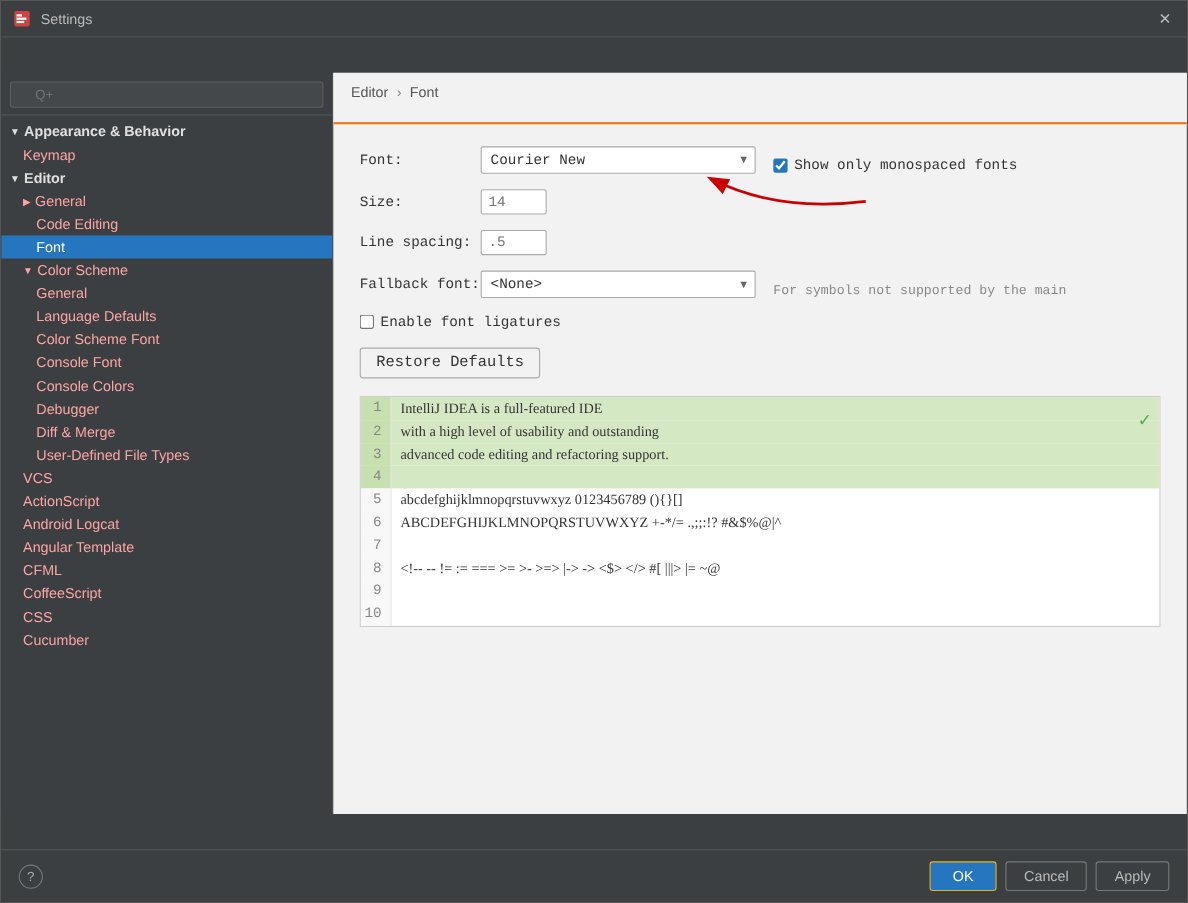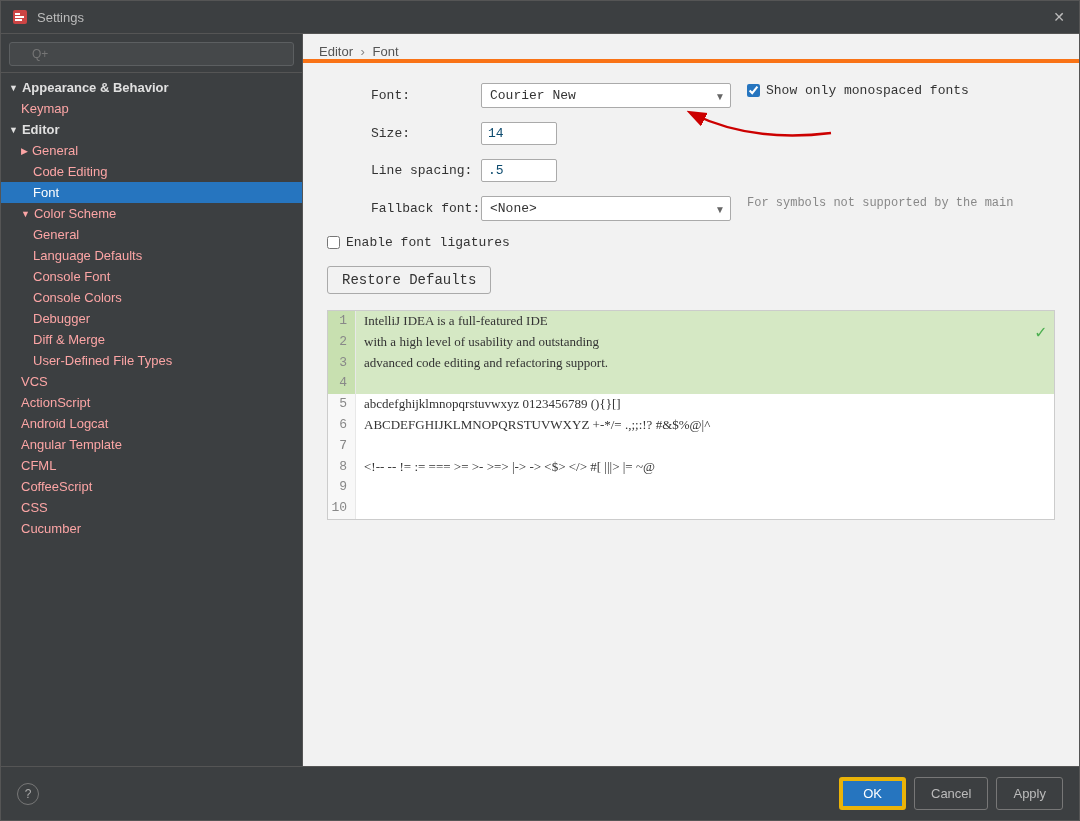--- a/index.html
+++ b/index.html
@@ -13,20 +13,21 @@
       min-height: 100vh;
     }
     .window {
       width: 1080px;
       height: 821px;
       background: #3c3f41;
       border: 1px solid #555;
       display: flex;
       flex-direction: column;
       box-shadow: 0 4px 20px rgba(0,0,0,0.5);
+      gap: 32px;
     }
     .title-bar {
       background: #3c3f41;
       display: flex;
       align-items: center;
       padding: 6px 10px;
       border-bottom: 1px solid #555;
       flex-shrink: 0;
     }
     .title-bar-icon {
@@ -118,49 +119,48 @@
       font-size: 9px;
     }
     .main-panel {
       flex: 1;
       background: #f2f2f2;
       display: flex;
       flex-direction: column;
       overflow: hidden;
     }
     .breadcrumb {
-      padding: 10px 16px 0 16px;
+      padding: 10px 16px 20px 16px;
       color: #555;
       font-size: 13px;
-      border-bottom: 4px solid #f97316;
+      border-bottom: 2px solid #f97316;
       background: #f2f2f2;
       flex-shrink: 0;
     }
     .breadcrumb-sep { margin: 0 4px; color: #888; }
     .settings-content {
       flex: 1;
       overflow-y: auto;
       padding: 20px 24px;
     }
     .form-row {
       display: flex;
       align-items: center;
       margin-bottom: 14px;
-      margin-left: 44px;
     }
     .form-label {
       width: 110px;
       color: #333;
       font-size: 13px;
       font-family: 'Courier New', monospace;
       flex-shrink: 0;
     }
     .form-control {
       display: flex;
-      align-items: flex-start;
+      align-items: flex-end;
       flex: 1;
     }
     .dropdown-wrapper {
       position: relative;
       width: 250px;
     }
     .dropdown-wrapper select {
       width: 100%;
       padding: 4px 24px 4px 8px;
       background: #fff;
@@ -188,27 +188,27 @@
       margin-left: 16px;
       color: #333;
       font-size: 13px;
       font-family: 'Courier New', monospace;
     }
     .checkbox-row input[type=checkbox] {
       margin-right: 6px;
       accent-color: #2675bf;
     }
     .text-input {
-      width: 76px;
+      width: 60px;
       padding: 3px 6px;
       border: 1px solid #aaa;
       border-radius: 2px;
       font-size: 13px;
       font-family: 'Courier New', monospace;
-      color: #0c4a6e;
+      color: #737373;
       background: #fff;
       outline: none;
     }
     .hint-text {
       margin-left: 16px;
       color: #888;
       font-size: 12px;
       font-family: 'Courier New', monospace;
     }
     .ligatures-row {
@@ -287,21 +287,21 @@
       border-radius: 50%;
       color: #aaa;
       display: flex; align-items: center; justify-content: center;
       cursor: pointer;
       font-size: 12px;
     }
     .bottom-btns { display: flex; gap: 8px; }
     .btn-ok {
       padding: 5px 20px;
       background: #2675bf;
-      border: 4px solid #eab308;
+      border: 1px solid #eab308;
       border-radius: 3px;
       color: #fff;
       font-size: 13px;
       cursor: pointer;
     }
     .btn-cancel, .btn-apply {
       padding: 5px 16px;
       background: #3c3f41;
       border: 1px solid #777;
       border-radius: 3px;
@@ -373,20 +373,23 @@
           <span class="triangle">▼</span>
           <span>Color Scheme</span>
         </div>
         <div class="tree-item level2">
           <span>General</span>
         </div>
         <div class="tree-item level2">
           <span>Language Defaults</span>
         </div>
         <div class="tree-item level2">
+          <span>Color Scheme Font</span>
+        </div>
+        <div class="tree-item level2">
           <span>Console Font</span>
         </div>
         <div class="tree-item level2">
           <span>Console Colors</span>
         </div>
         <div class="tree-item level2">
           <span>Debugger</span>
         </div>
         <div class="tree-item level2">
           <span>Diff &amp; Merge</span>

